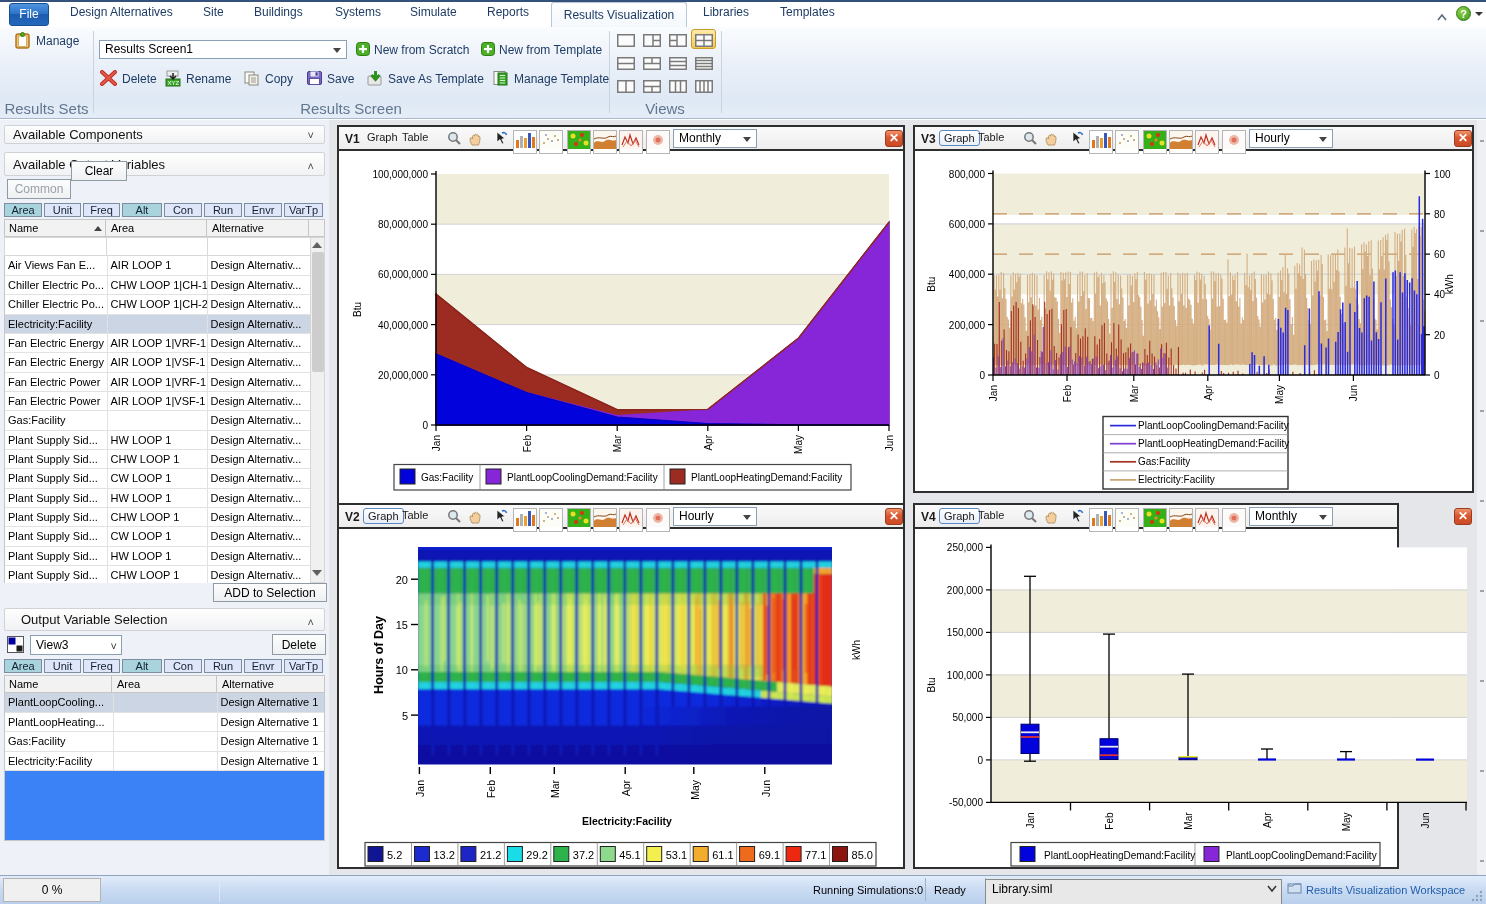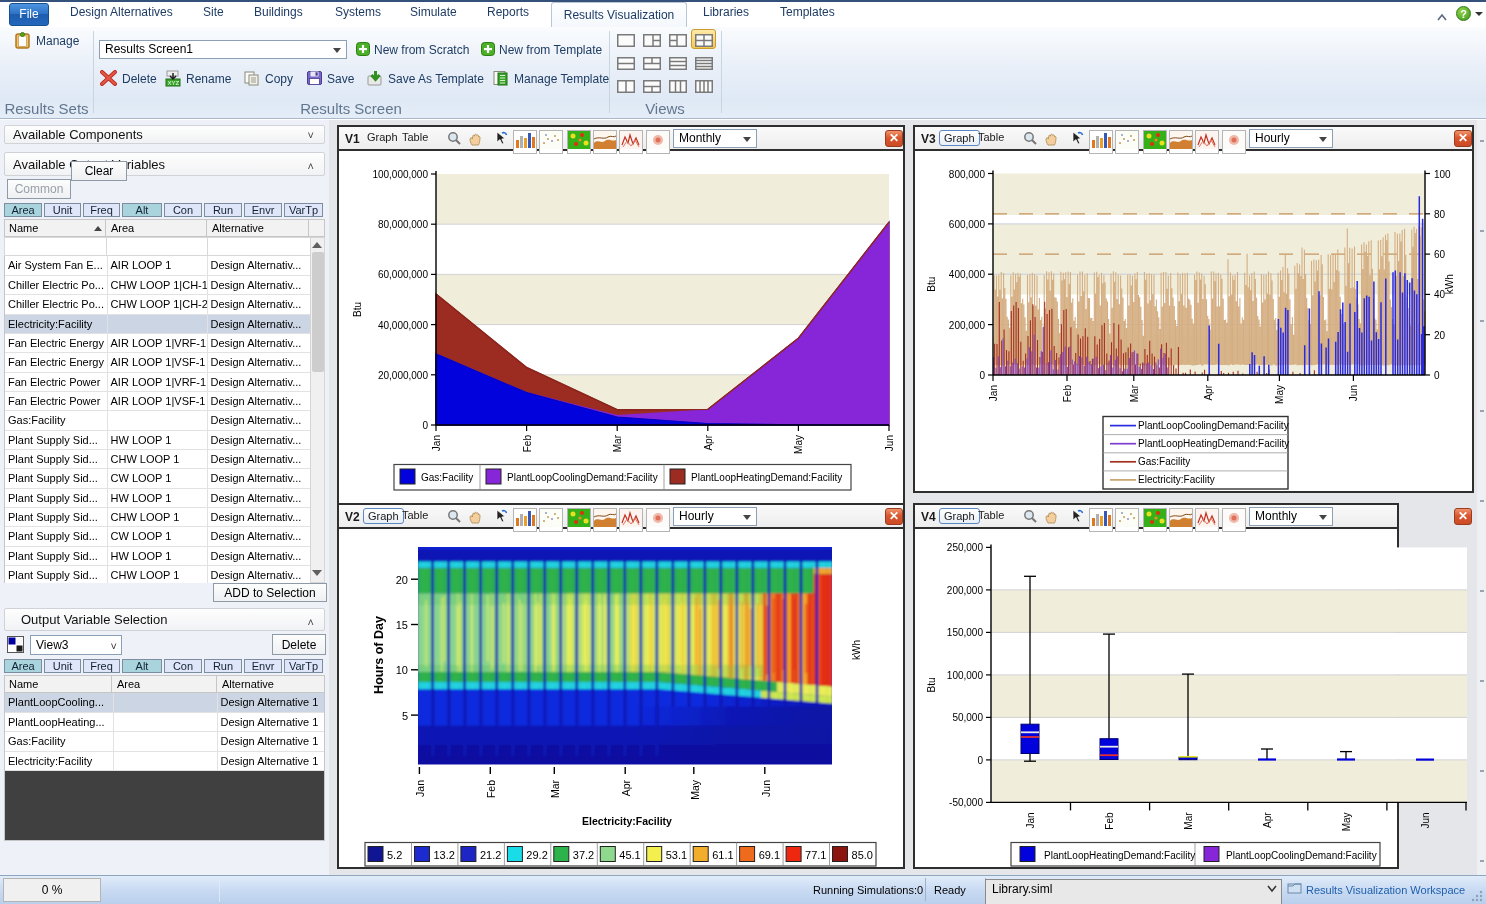--- a/index.html
+++ b/index.html
@@ -188,21 +188,21 @@
     <div class="ab" style="left:106px;top:99px;width:101px;height:18px;border-right:1px solid #c6c6c6;font-size:11px;padding:3px 0 0 5px">Area</div>
     <div class="ab" style="left:207px;top:99px;width:102px;height:18px;border-right:1px solid #c6c6c6;font-size:11px;padding:3px 0 0 5px">Alternative</div>
     <div class="ab" style="left:94px;top:106px;width:0;height:0;border-left:4px solid transparent;border-right:4px solid transparent;border-bottom:5px solid #444"></div>
     <div class="ab" style="left:4px;top:117px;width:321px;height:19px;background:#fff;border:1px solid #d8d8d8"></div>
     <div class="ab" style="left:106px;top:117px;width:1px;height:19px;background:#d8d8d8"></div>
     <div class="ab" style="left:207px;top:117px;width:1px;height:19px;background:#d8d8d8"></div>
     <div class="ab" style="left:4px;top:136px;width:306px;height:327px;overflow:hidden;border-left:1px solid #c6c6c6;background:#fff">
       <table class="grid" style="width:306px">
         <tbody>
           <tr>
-            <td style="width:102px">Air System Fan E...</td>
+            <td style="width:102px">Air Views Fan E...</td>
             <td style="width:100px">AIR LOOP 1</td>
             <td>Design Alternativ...</td>
           </tr>
           <tr>
             <td style="width:102px">Chiller Electric Po...</td>
             <td style="width:100px">CHW LOOP 1|CH-1</td>
             <td>Design Alternativ...</td>
           </tr>
           <tr>
             <td style="width:102px">Chiller Electric Po...</td>
@@ -302,21 +302,21 @@
     <div class="tab" style="left:83px;top:539px;width:37px">Freq</div>
     <div class="tab on" style="left:122px;top:539px;width:40px">Alt</div>
     <div class="tab" style="left:164px;top:539px;width:38px">Con</div>
     <div class="tab" style="left:204px;top:539px;width:38px">Run</div>
     <div class="tab" style="left:244px;top:539px;width:38px">Envr</div>
     <div class="tab" style="left:284px;top:539px;width:39px">VarTp</div>
     <div class="ab" style="left:4px;top:555px;width:321px;height:18px;background:#f2f2f2;border:1px solid #c6c6c6"></div>
     <div class="ab" style="left:4px;top:555px;width:108px;height:18px;border-right:1px solid #c6c6c6;font-size:11px;padding:3px 0 0 5px">Name</div>
     <div class="ab" style="left:112px;top:555px;width:105px;height:18px;border-right:1px solid #c6c6c6;font-size:11px;padding:3px 0 0 5px">Area</div>
     <div class="ab" style="left:217px;top:555px;width:108px;height:18px;border-right:1px solid #c6c6c6;font-size:11px;padding:3px 0 0 5px">Alternative</div>
-    <div class="ab" style="left:4px;top:573px;width:321px;height:148px;overflow:hidden;border:1px solid #c6c6c6;border-top:none;background:#404040">
+    <div class="ab" style="left:4px;top:573px;width:321px;height:148px;overflow:hidden;border:1px solid #c6c6c6;border-top:none;background:#3b82f6">
       <table class="grid" style="width:321px">
         <tbody>
           <tr style="background:#ccd5e3">
             <td style="width:108px">PlantLoopCooling...</td>
             <td style="width:104px"></td>
             <td>Design Alternative 1</td>
           </tr>
           <tr>
             <td style="width:108px">PlantLoopHeating...</td>
             <td style="width:104px"></td>

